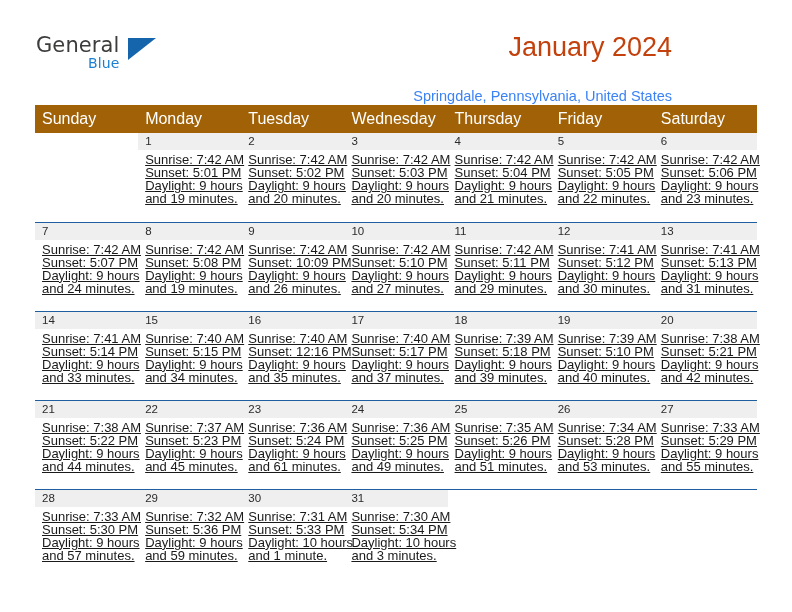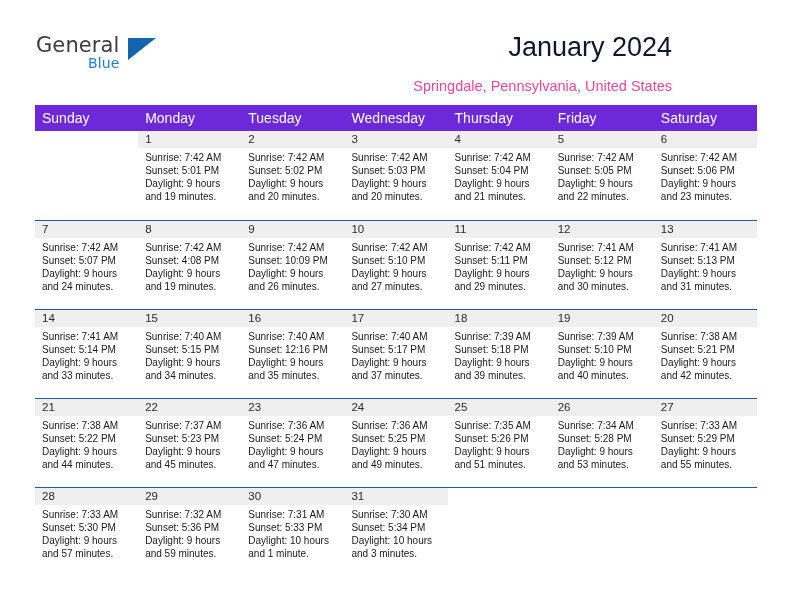--- a/index.html
+++ b/index.html
@@ -62,51 +62,51 @@
     height: 0;
     border-left: 28px solid #1565ad;
     border-bottom: 22px solid transparent;
   }
 
   .title {
     position: absolute;
     right: 36px;
     top: 32px;
     font-size: 27px;
-    color: #0f172a;
+    color: #c2410c;
     text-align: right;
     white-space: nowrap;
     font-family: "Liberation Sans", sans-serif;
   }
   .subtitle {
     position: absolute;
     right: 36px;
-    top: 78px;
+    top: 88px;
     font-size: 14.5px;
-    color: #ec4899;
+    color: #3b82f6;
     text-align: center;
     white-space: nowrap;
     font-family: "Liberation Sans", sans-serif;
   }
 
   
   .calendar {
     position: absolute;
     left: 35px;
     top: 105px;
     width: 722px;
     border-collapse: collapse;
     table-layout: fixed;
   }
   .calendar col { width: 103.14px; }
 
   thead th {
-    background: #6d28d9;
+    background: #a16207;
     color: #ffffff;
-    font-size: 14px;
+    font-size: 16px;
     font-weight: normal;
     text-align: left;
     padding: 5px 0 5px 7px;
     height: 19px;
     box-sizing: border-box;
     border: none;
   }
 
   tbody td {
     vertical-align: top;
@@ -129,23 +129,24 @@
     background: #efefef;
     height: 17px;
     padding: 1px 0 0 7px;
     box-sizing: border-box;
     font-size: 11.5px;
     color: #2b2b2b;
     line-height: 15px;
   }
   .details {
     padding: 3px 5px 0 7px;
-    font-size: 10px;
+    font-size: 13px;
     line-height: 13.1px;
     color: #1a1a1a;
+    text-decoration: underline;
   }
   .details div { white-space: nowrap; }
 </style>
 </head>
 <body>
 
 <div class="page">
 
   <div class="header">
     <div class="logo">
@@ -262,21 +263,21 @@
                 <div>Daylight: 9 hours</div>
                 <div>and 24 minutes.</div>
               </div>
             </div>
           </td>
           <td class="day-cell">
             <div class="cell-inner">
               <div class="daynum-band">8</div>
               <div class="details">
                 <div>Sunrise: 7:42 AM</div>
-                <div>Sunset: 4:08 PM</div>
+                <div>Sunset: 5:08 PM</div>
                 <div>Daylight: 9 hours</div>
                 <div>and 19 minutes.</div>
               </div>
             </div>
           </td>
           <td class="day-cell">
             <div class="cell-inner">
               <div class="daynum-band">9</div>
               <div class="details">
                 <div>Sunrise: 7:42 AM</div>
@@ -433,21 +434,21 @@
               </div>
             </div>
           </td>
           <td class="day-cell">
             <div class="cell-inner">
               <div class="daynum-band">23</div>
               <div class="details">
                 <div>Sunrise: 7:36 AM</div>
                 <div>Sunset: 5:24 PM</div>
                 <div>Daylight: 9 hours</div>
-                <div>and 47 minutes.</div>
+                <div>and 61 minutes.</div>
               </div>
             </div>
           </td>
           <td class="day-cell">
             <div class="cell-inner">
               <div class="daynum-band">24</div>
               <div class="details">
                 <div>Sunrise: 7:36 AM</div>
                 <div>Sunset: 5:25 PM</div>
                 <div>Daylight: 9 hours</div>

